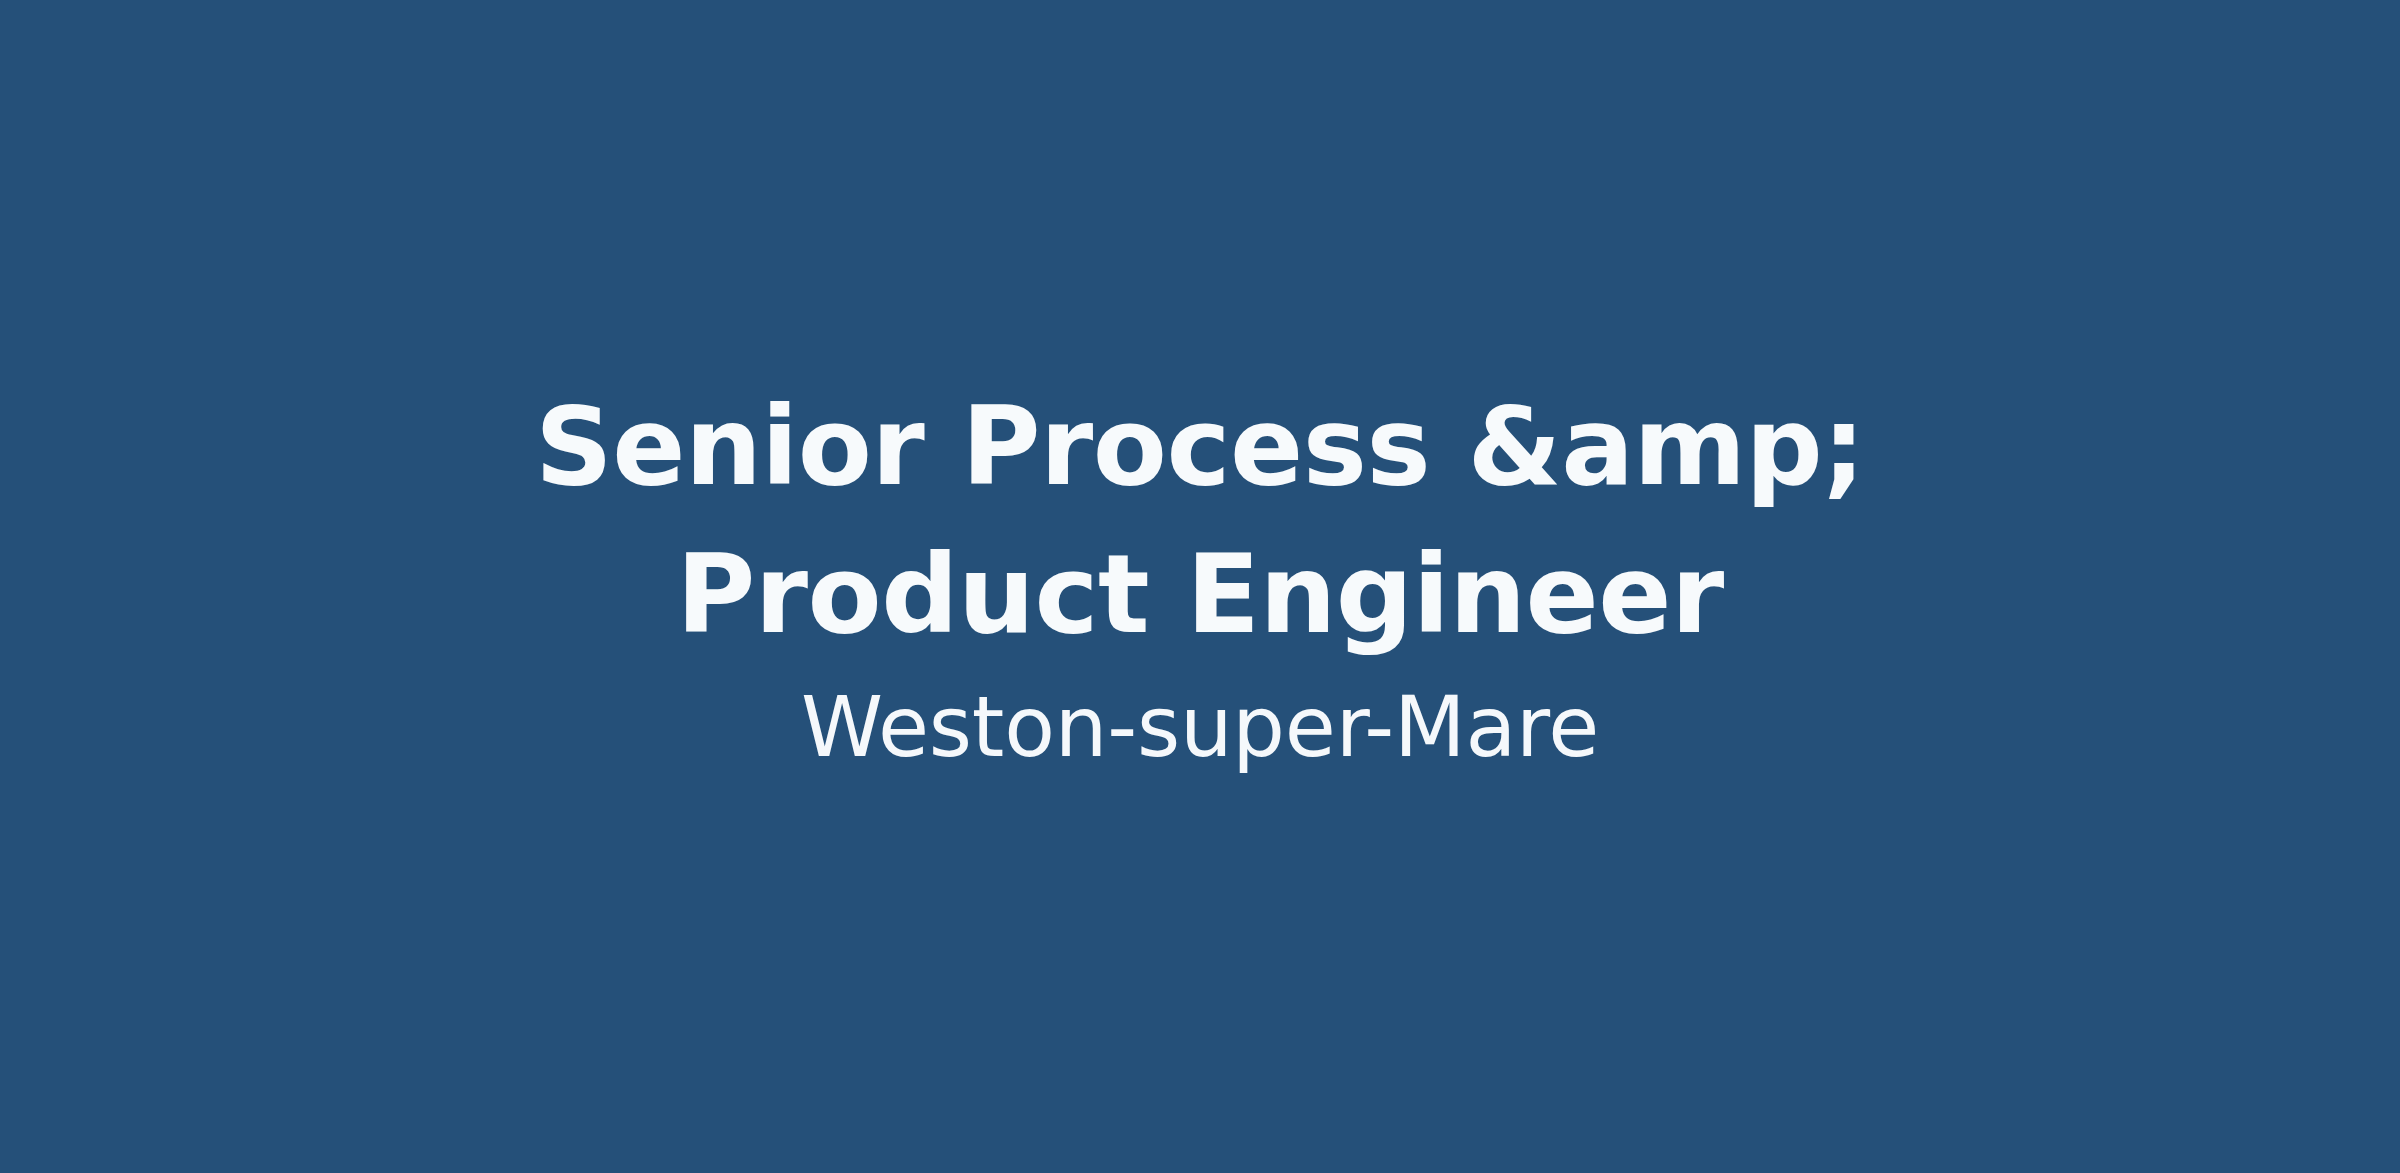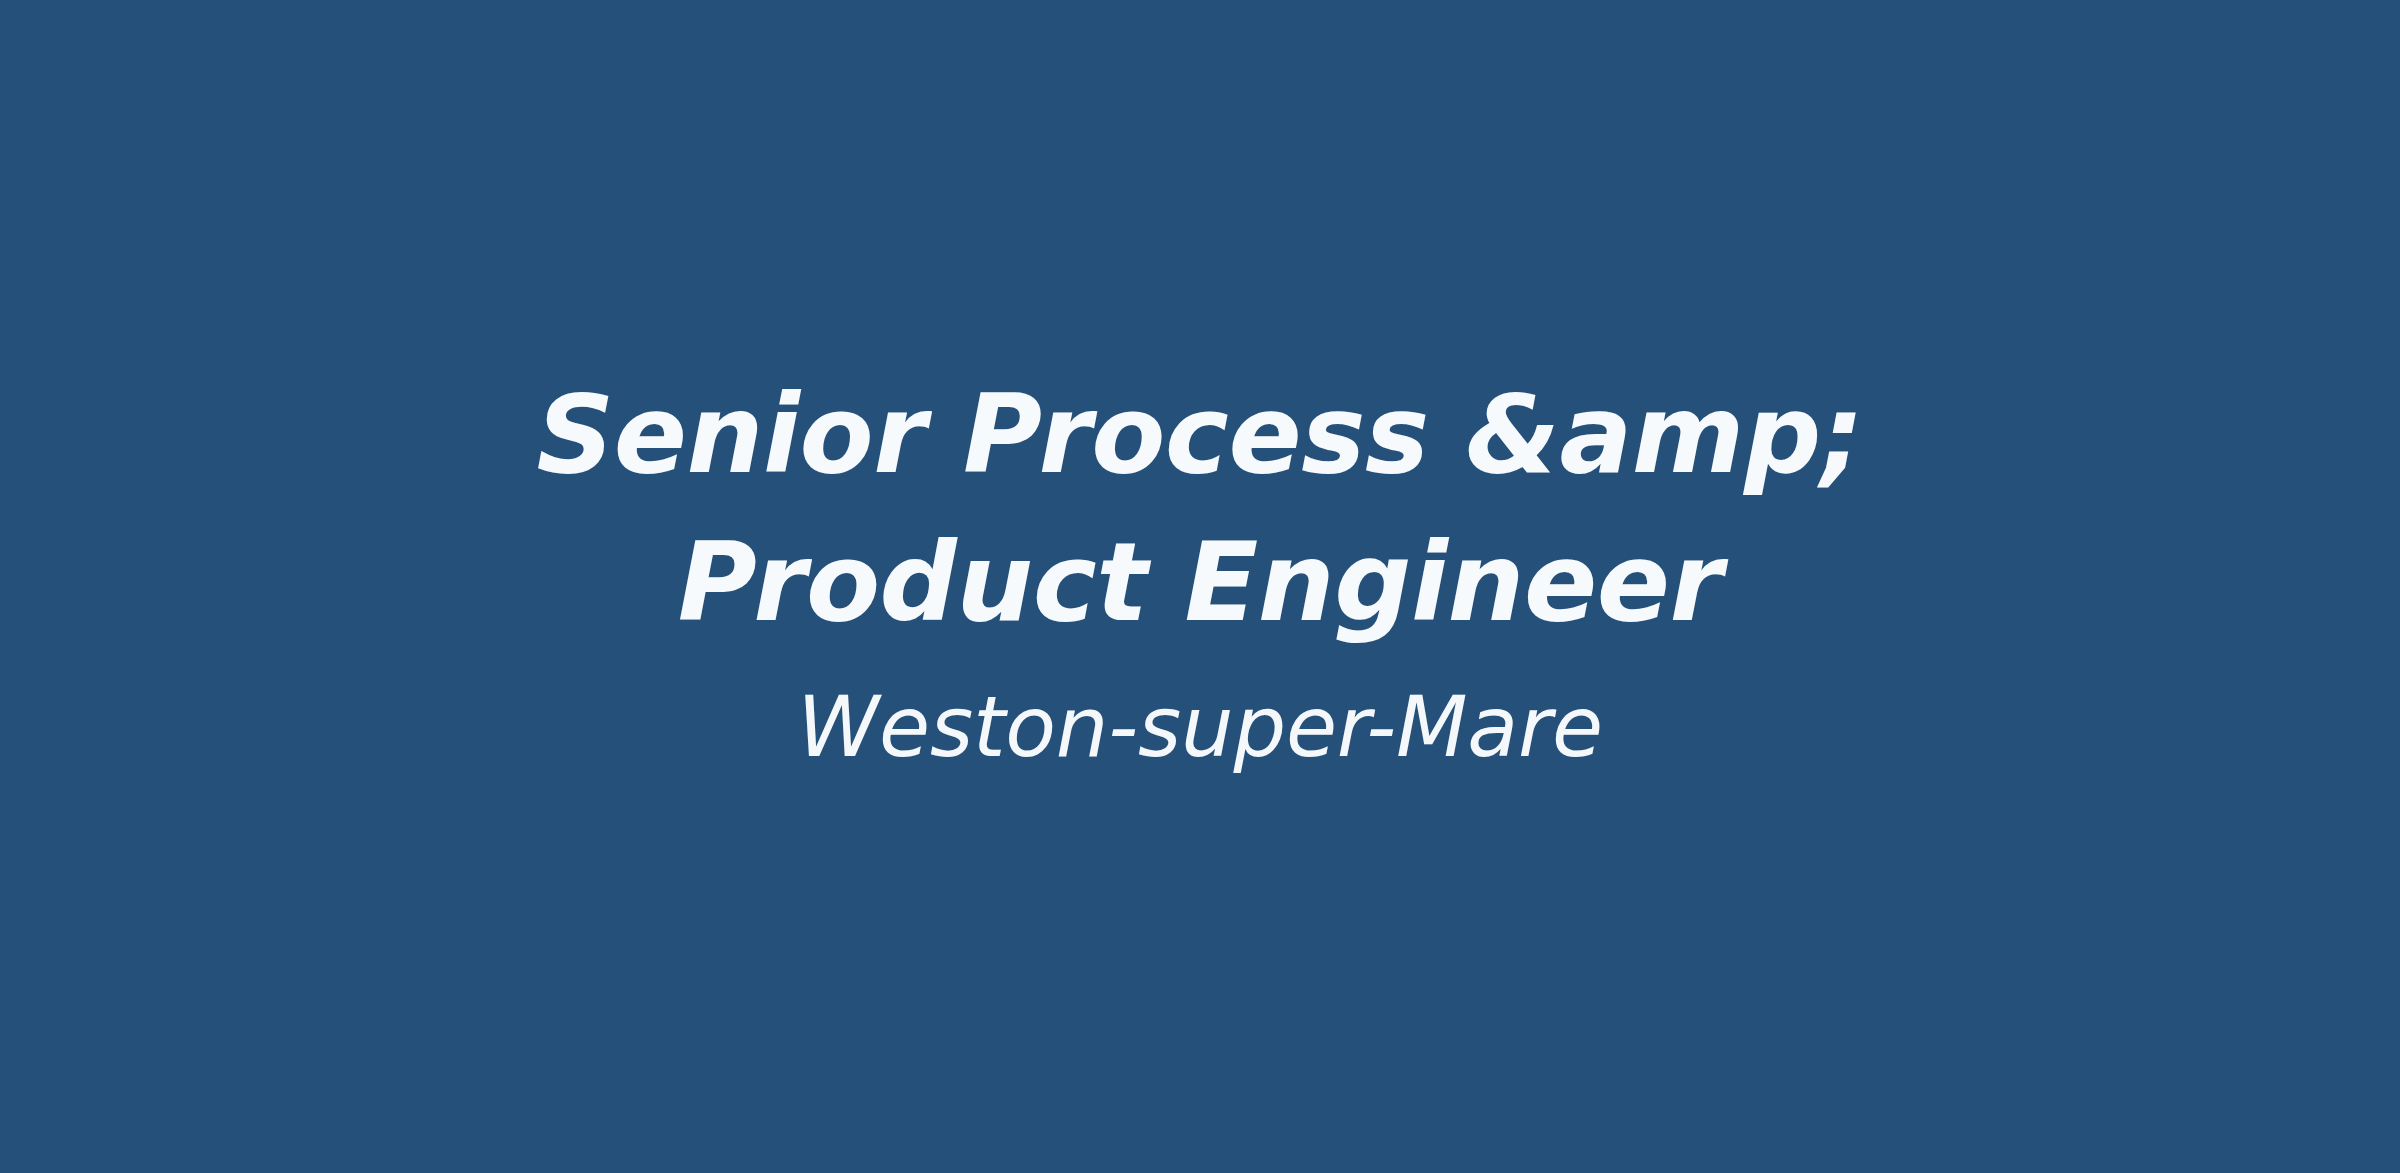--- a/index.html
+++ b/index.html
@@ -28,42 +28,41 @@
   }
 
   #headline-block {
     display: flex;
     flex-direction: column;
     align-items: center;
     justify-content: center;
     text-align: center;
     max-width: 1560px;
     margin-top: -14px;
-    font-style: italic;
   }
 
   .job-title {
     font-size: 108px;
     font-weight: 700;
     line-height: 148px;
     color: #f7fafc;
     letter-spacing: -0.5px;
     margin: 0;
     padding: 0;
     text-align: center;
     word-wrap: break-word;
   }
 
   .job-location {
     font-size: 83px;
     font-weight: 400;
     line-height: 118px;
     color: #f5f8fb;
     letter-spacing: -0.2px;
-    margin: 12px;
+    margin: 0;
     padding: 0;
     text-align: center;
   }
 </style>
 </head>
 <body>
 
 <div id="card">
   <div id="headline-block">
     <div class="job-title">Senior Process &amp;amp; Product Engineer</div>

